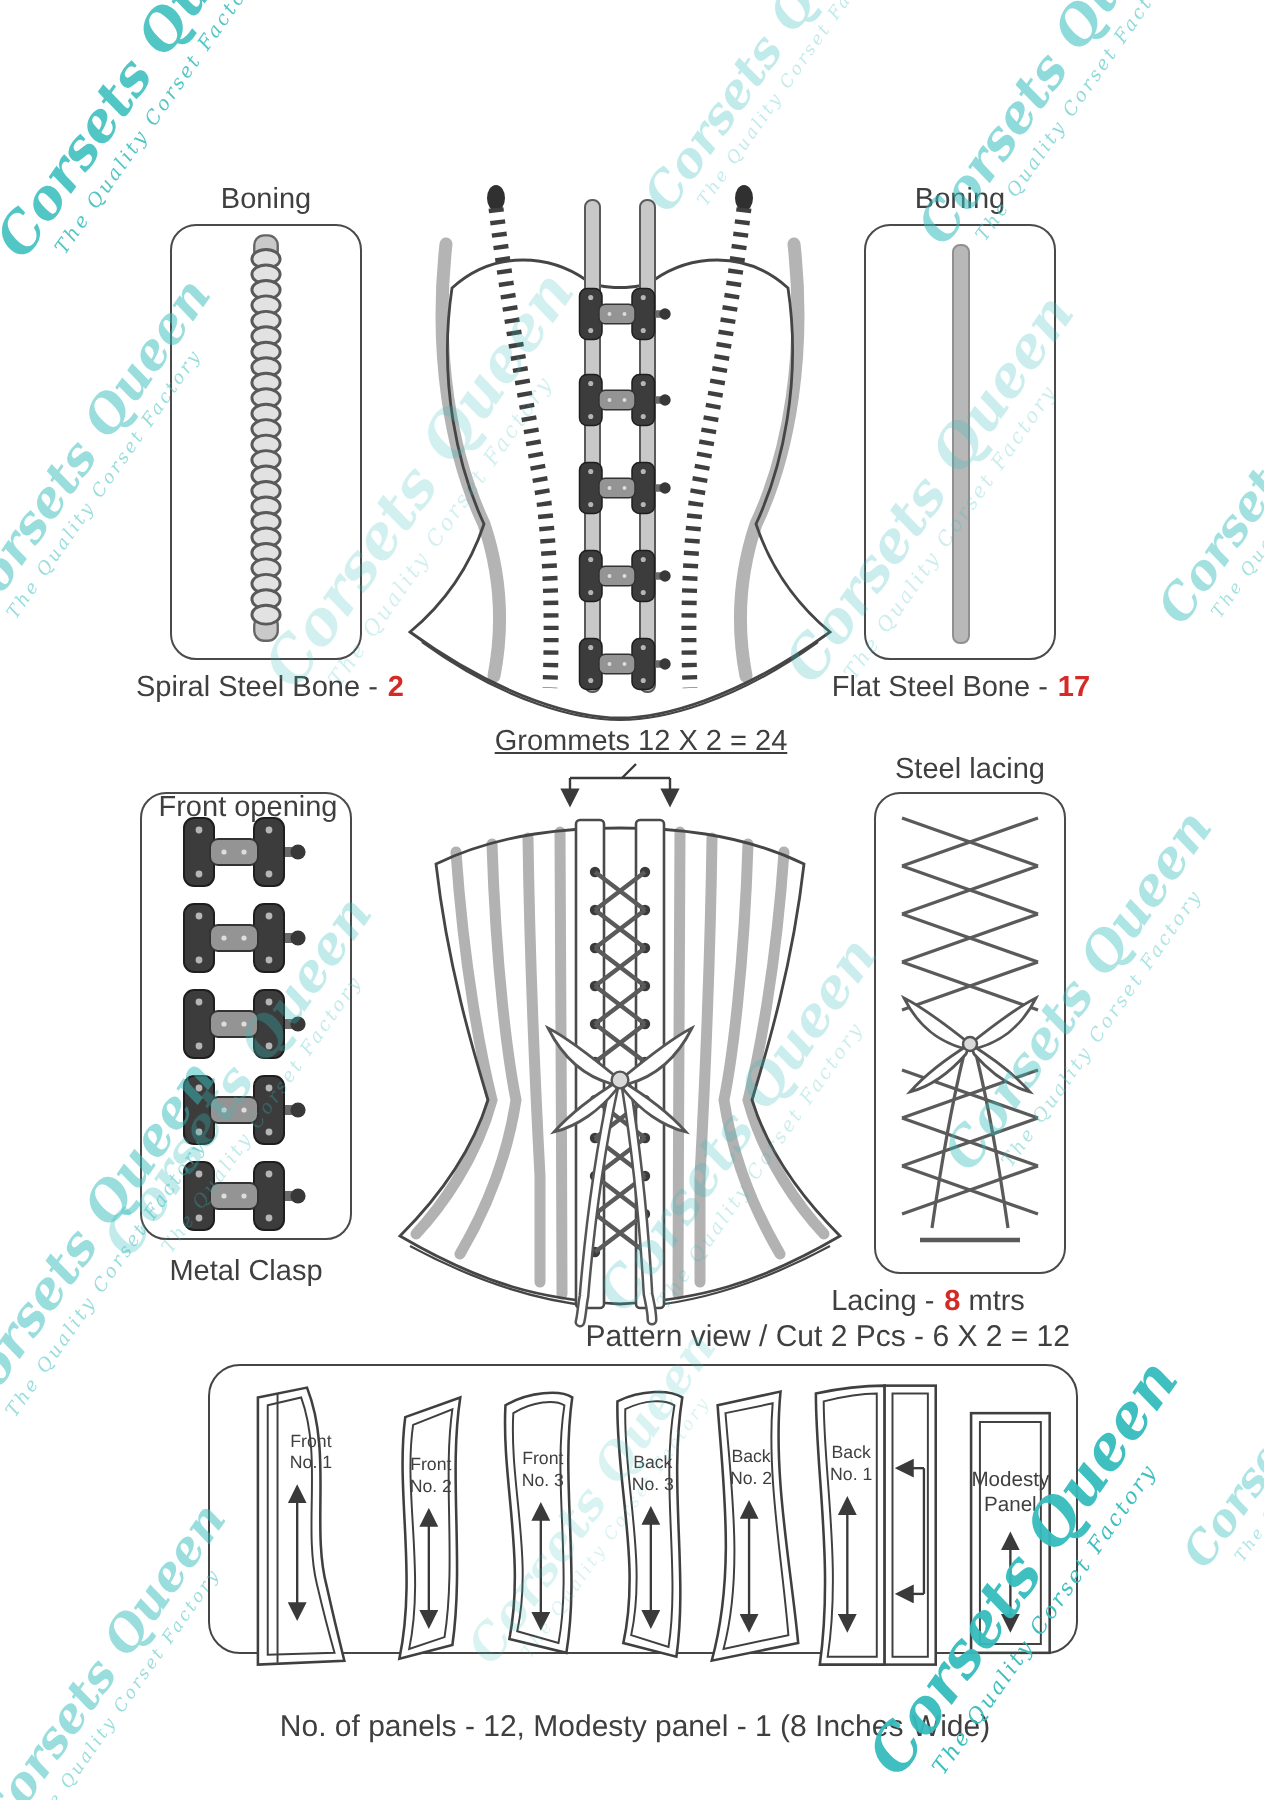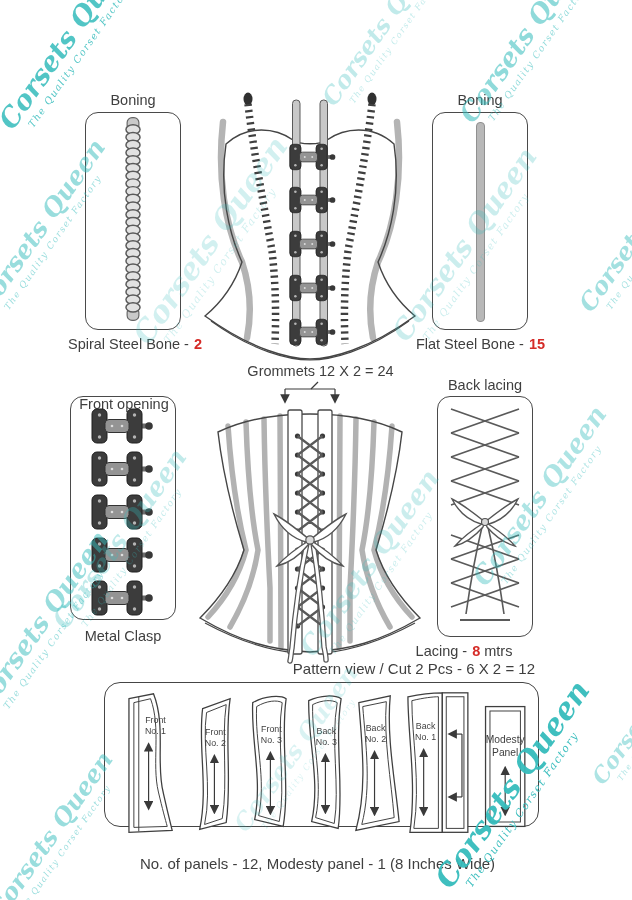--- a/index.html
+++ b/index.html
@@ -112,21 +112,21 @@
   </div>
   <div class="abs caption" style="left:40px;top:336px;width:190px;">
     <span>Spiral Steel Bone -</span><span class="red">2</span>
   </div>
 
   <div class="abs heading" style="left:432px;top:92px;width:96px;">Boning</div>
   <div class="abs rbox" style="left:432px;top:112px;width:96px;height:218px;display:flex;justify-content:center;align-items:flex-start;">
     <div class="flatbar" style="margin-top:9px;"></div>
   </div>
   <div class="abs caption" style="left:393px;top:336px;width:175px;">
-    <span>Flat Steel Bone -</span><span class="red">15</span>
+    <span>Flat Steel Bone -</span><span class="red">17</span>
   </div>
 
   <svg class="abs" style="left:190px;top:86px;" width="240" height="282" viewBox="0 0 240 282">
     <path class="fillwhite" d="M 36,58 C 58,38 86,42 103,54 C 110,59 130,59 137,54 C 154,42 182,38 204,58 C 211,105 201,148 188,176 C 197,203 213,220 225,230 C 178,264 140,273 120,273 C 100,273 62,264 15,230 C 27,220 43,203 52,176 C 39,148 29,105 36,58 Z"></path>
     <path class="bone" d="M 33,36 C 27,90 35,140 52,176 C 60,200 62,226 57,252"></path>
     <path class="bone" d="M 207,36 C 213,90 205,140 188,176 C 180,200 178,226 183,252"></path>
     <ellipse class="cap" cx="58" cy="13" rx="4.5" ry="6.5"></ellipse>
     <path class="chain" d="M 58,18 C 64,70 76,130 82,165 C 86,200 86,230 85,258"></path>
     <ellipse class="cap" cx="182" cy="13" rx="4.5" ry="6.5"></ellipse>
     <path class="chain" d="M 182,18 C 176,70 164,130 158,165 C 154,200 154,230 155,258"></path>
@@ -134,21 +134,21 @@
     <path class="hem" d="M 21,235 C 64,266 100,274 120,274 C 140,274 176,266 219,235"></path>
     <rect class="busk" x="102.5" y="14" width="7.5" height="246" rx="3.5"></rect>
     <rect class="busk" x="130" y="14" width="7.5" height="246" rx="3.5"></rect>
     <use href="#clasp" transform="translate(120,71) scale(0.75)"></use>
     <use href="#clasp" transform="translate(120,114) scale(0.75)"></use>
     <use href="#clasp" transform="translate(120,158) scale(0.75)"></use>
     <use href="#clasp" transform="translate(120,202) scale(0.75)"></use>
     <use href="#clasp" transform="translate(120,246) scale(0.75)"></use>
   </svg>
 
-  <div class="abs caption" style="left:228px;top:363px;width:185px;">Grommets 12 X 2 = 24</div>
+  <div class="abs caption" style="left:228px;top:363px;width:185px;text-decoration:underline;">Grommets 12 X 2 = 24</div>
 
   <svg class="abs" style="left:196px;top:380px;" width="228" height="30" viewBox="0 0 228 30">
     <path class="grain" d="M 122,2 L 115,9"></path>
     <path class="grain" d="M 89,9 L 139,9"></path>
     <line class="grain" x1="89" y1="9" x2="89" y2="22" marker-end="url(#ah)"></line>
     <line class="grain" x1="139" y1="9" x2="139" y2="22" marker-end="url(#ah)"></line>
   </svg>
 
   <div class="abs heading" style="left:70px;top:396px;width:108px;">Front opening</div>
   <div class="abs rbox" style="left:70px;top:396px;width:106px;height:224px;display:flex;justify-content:center;">
@@ -213,21 +213,21 @@
     <path class="tailO" d="M 111,153 C 103,190 99,222 96,258 C 95,263 95,267 94,271"></path>
     <path class="tailU" d="M 117,153 C 123,190 126,222 128,257 C 129,262 130,266 130,270"></path>
     <path class="tailO" d="M 117,153 C 123,190 126,222 128,257 C 129,262 130,266 130,270"></path>
     <path class="petal" d="M114,150 C 97,136 86,128 78,124 C 87,142 99,149 110,152 Z"></path>
     <path class="petal" d="M114,150 C 131,136 142,128 150,124 C 141,142 129,149 118,152 Z"></path>
     <path class="petal" d="M114,150 C 99,159 89,167 81,176 C 93,173 104,165 112,155 Z"></path>
     <path class="petal" d="M114,150 C 129,159 139,167 147,176 C 135,173 124,165 116,155 Z"></path>
     <circle class="knot" cx="114" cy="150" r="4.2"></circle>
   </svg>
 
-  <div class="abs heading" style="left:432px;top:377px;width:106px;">Back lacing</div>
+  <div class="abs heading" style="left:432px;top:377px;width:106px;">Steel lacing</div>
   <div class="abs rbox" style="left:437px;top:396px;width:96px;height:241px;display:flex;justify-content:center;">
     <svg width="86" height="234" viewBox="0 0 86 234" style="margin-top:3px;">
       <g class="lacex">
           <path d="M9,9 L77,33 M77,9 L9,33 M9,33 L77,57 M77,33 L9,57 M9,57 L77,81 M77,57 L9,81 M9,81 L77,105 M77,81 L9,105 "></path>
         </g>
       <g class="lacex">
           <path d="M9,135 L77,159 M77,135 L9,159 M9,159 L77,183 M77,159 L9,183 M9,183 L77,207 M77,183 L9,207 "></path>
         </g>
       <path class="lace" d="M 40,127 C 33,156 28,186 24,214"></path>
       <path class="lace" d="M 46,127 C 53,156 58,186 62,214"></path>

